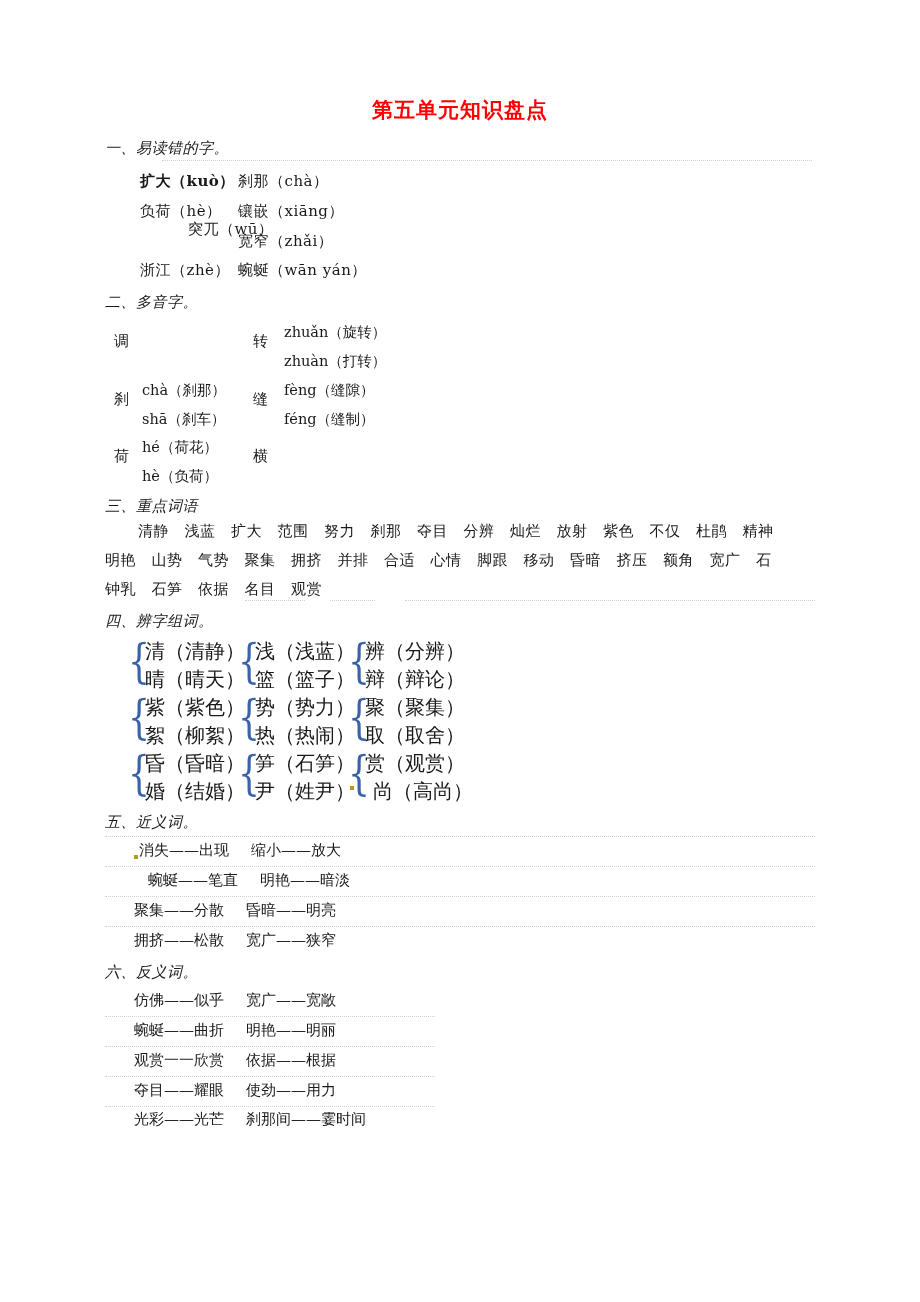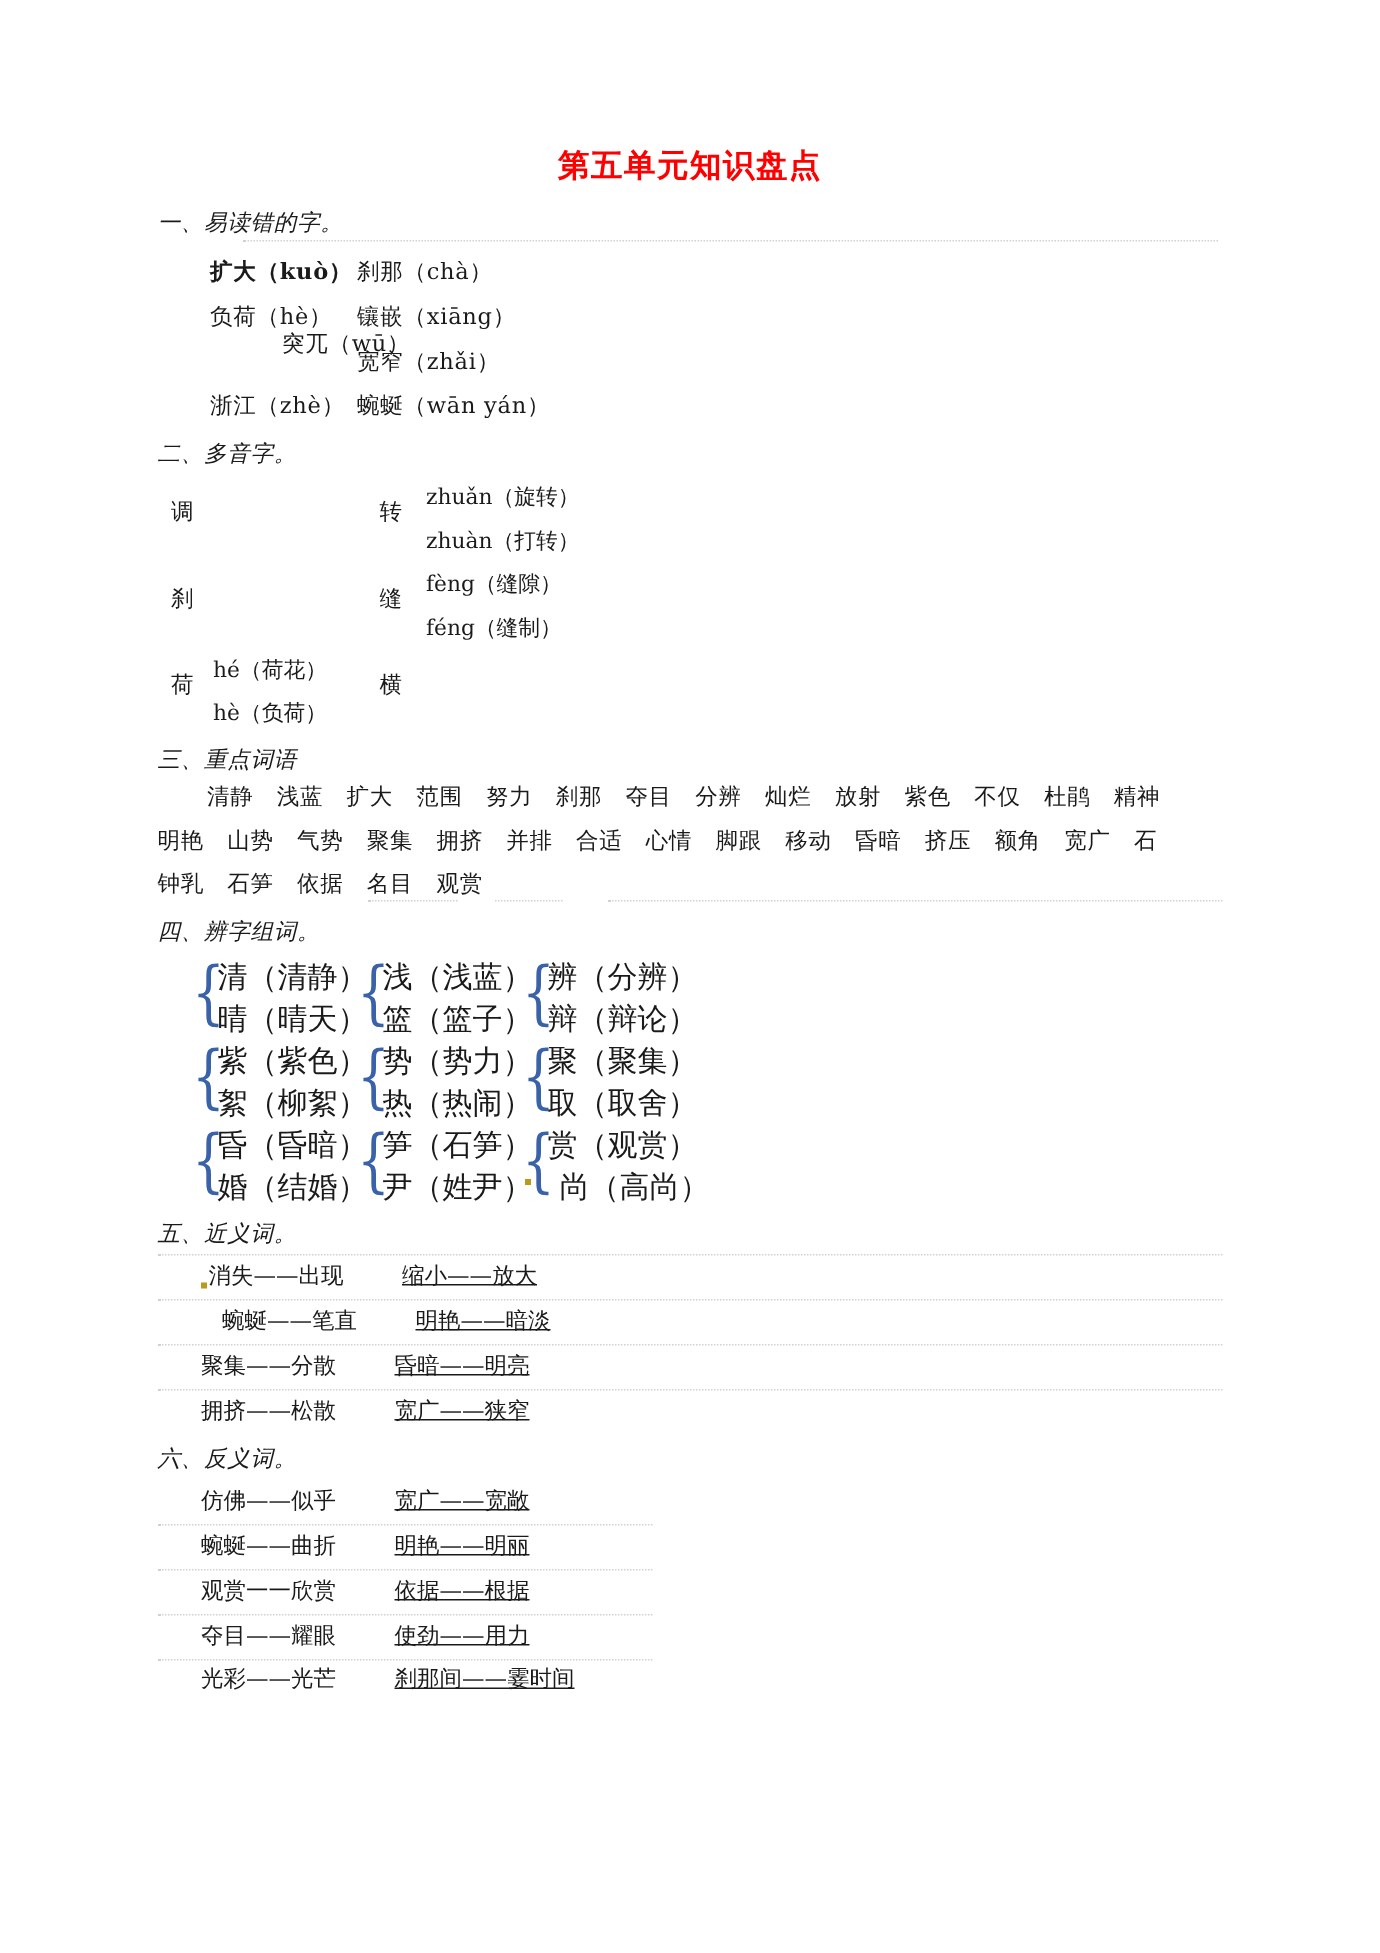--- a/index.html
+++ b/index.html
@@ -85,21 +85,21 @@
     font-size: 20px;
     line-height: 28px;
     white-space: nowrap;
   }
   .pairline {
     position: absolute;
     font-size: 15px;
     white-space: nowrap;
   }
   .pair-a { display: inline-block; }
-  .pair-b { display: inline-block; margin-left: 39px; text-decoration: underline; }
+  .pair-b { display: inline-block; margin-left: 22px; }
   .mark {
     display: inline-block;
     width: 4px; height: 4px;
     background: #b79a1e;
     vertical-align: bottom;
     margin-right: 1px;
     margin-bottom: 1px;
   }
 </style>
 </head>
@@ -128,20 +128,24 @@
 
   <div class="poly-char" style="left:114px; top:332px;">调</div>
 
   <div class="poly-char" style="left:253px; top:332px;">转</div>
   <div class="poly-rows" style="left:284px; top:318px;">
     <div>zhuǎn（旋转）</div>
     <div>zhuàn（打转）</div>
   </div>
 
   <div class="poly-char" style="left:114px; top:390px;">刹</div>
+  <div class="poly-rows" style="left:142px; top:376px;">
+    <div>chà（刹那）</div>
+    <div>shā（刹车）</div>
+  </div>
 
   <div class="poly-char" style="left:253px; top:390px;">缝</div>
   <div class="poly-rows" style="left:284px; top:376px;">
     <div>fèng（缝隙）</div>
     <div>féng（缝制）</div>
   </div>
 
   <div class="poly-char" style="left:114px; top:447px;">荷</div>
   <div class="poly-rows" style="left:142px; top:433px;">
     <div>hé（荷花）</div>

